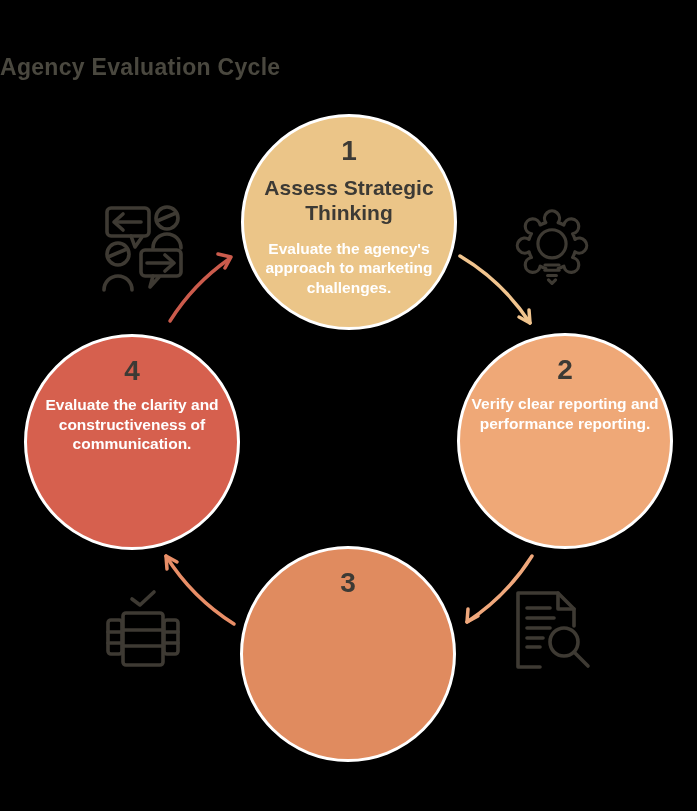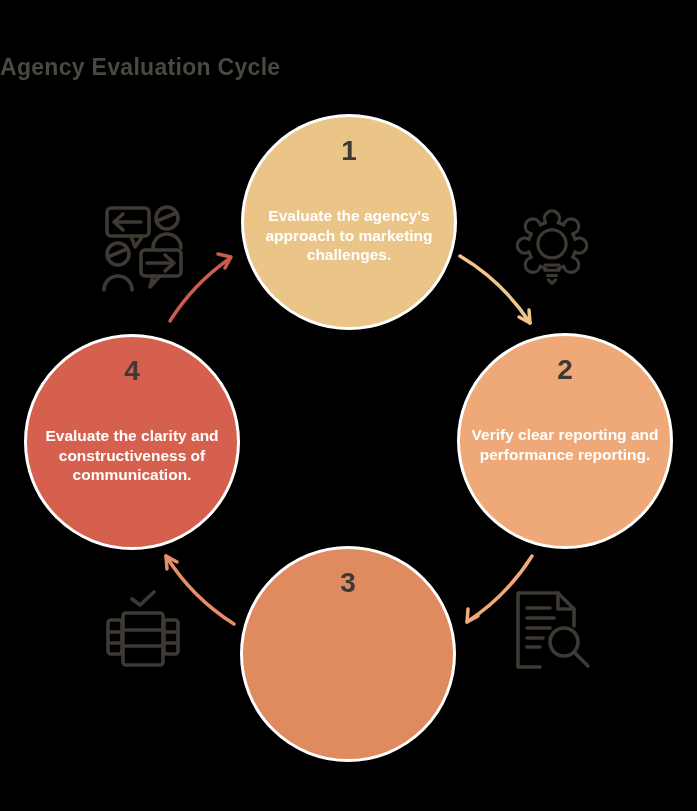--- a/index.html
+++ b/index.html
@@ -20,21 +20,21 @@
     border:3px solid #fff;box-sizing:border-box;
     display:flex;flex-direction:column;align-items:center;
     text-align:center;padding-top:18px;
   }
   .step-1{left:241px;top:114px;background:var(--step1-fill,#ebc588);}
   .step-2{left:457px;top:333px;background:var(--step2-fill,#efa877);}
   .step-3{left:240px;top:546px;background:var(--step3-fill,#e08b5f);}
   .step-4{left:24px;top:334px;background:var(--step4-fill,#d6604e);}
   .step-num{font-size:28px;font-weight:bold;line-height:1.15;margin-bottom:8px;color:var(--step-text,#3c3a35);}
   .step-title{font-size:21px;font-weight:bold;line-height:1.2;width:185px;margin-bottom:13px;color:var(--step-text,#3c3a35);}
-  .step-desc{font-size:15.5px;font-weight:bold;line-height:1.26;width:190px;color:var(--step-desc-text,#fff);margin-top:31px;}
+  .step-desc{font-size:15.5px;font-weight:bold;line-height:1.26;width:190px;color:var(--step-desc-text,#fff);}
   .overlay{position:absolute;left:0;top:0;pointer-events:none;}
   .arrow{fill:none;stroke-width:3.5px;stroke-linecap:round;stroke-linejoin:round;}
   .a41{stroke:var(--arrow-4-1,#cb5b4c);}
   .a12{stroke:var(--arrow-1-2,#f1c48e);}
   .a23{stroke:var(--arrow-2-3,#f0a87c);}
   .a34{stroke:var(--arrow-3-4,#e88e67);}
   .icon{position:absolute;}
   .icon *{fill:none;stroke:var(--icon-stroke,#3e3a33);stroke-width:3.6px;stroke-linecap:round;stroke-linejoin:round;}
 </style>
 </head>
@@ -50,20 +50,21 @@
     <path class="arrow a12" d="M 460,256 A 216 216 0 0 1 530,323"></path>
     <path class="arrow a12" d="M 519,317 L 530,323 L 529,310"></path>
     <path class="arrow a23" d="M 532,556 A 216 216 0 0 1 467,622"></path>
     <path class="arrow a23" d="M 468,609 L 467,622 L 478,616"></path>
     <path class="arrow a34" d="M 234,624 A 216 216 0 0 1 166,556"></path>
     <path class="arrow a34" d="M 177,562 L 166,556 L 167,569"></path>
   </svg>
 
   <div class="circle step-1">
     <div class="step-num">1</div>
+    <div class="step-title">Assess Strategic Thinking</div>
     <div class="step-desc">Evaluate the agency's approach to marketing challenges.</div>
   </div>
 
   <div class="circle step-2">
     <div class="step-num">2</div>
     <div class="step-desc">Verify clear reporting and performance reporting.</div>
   </div>
 
   <div class="circle step-3">
     <div class="step-num">3</div>

